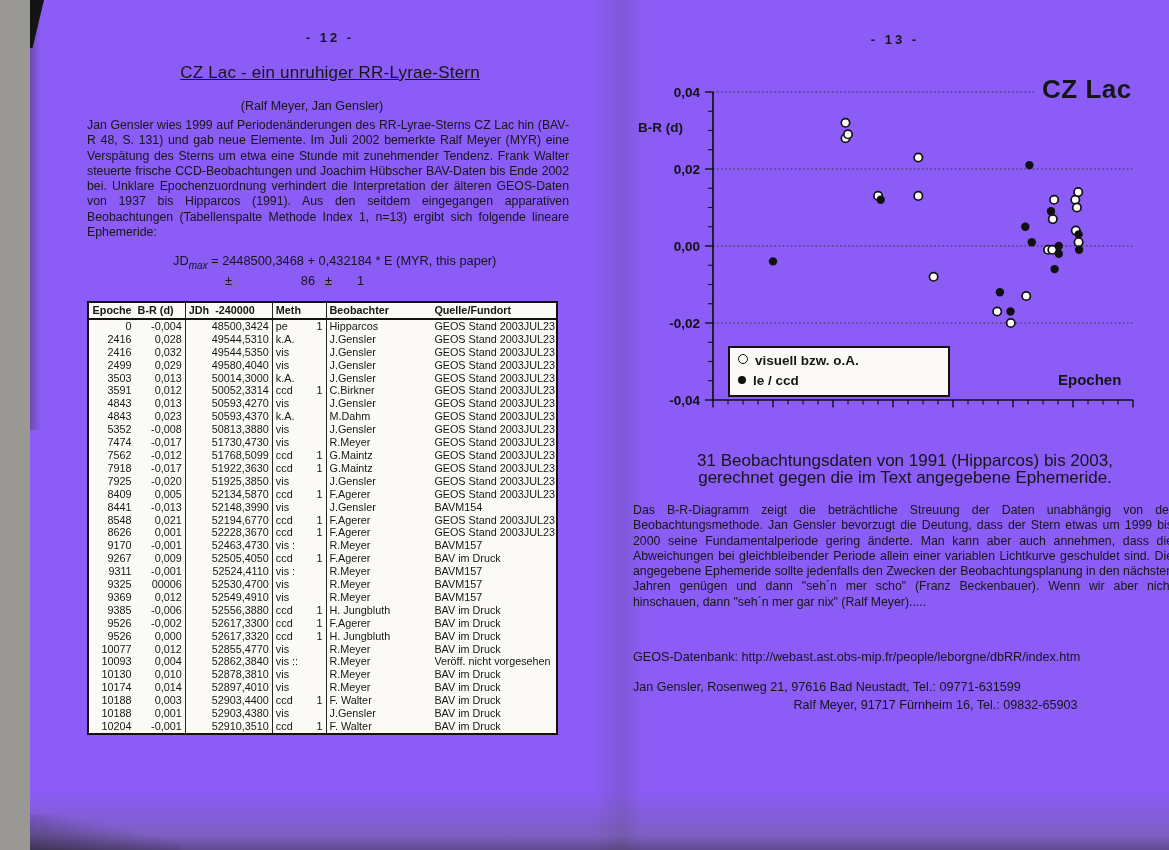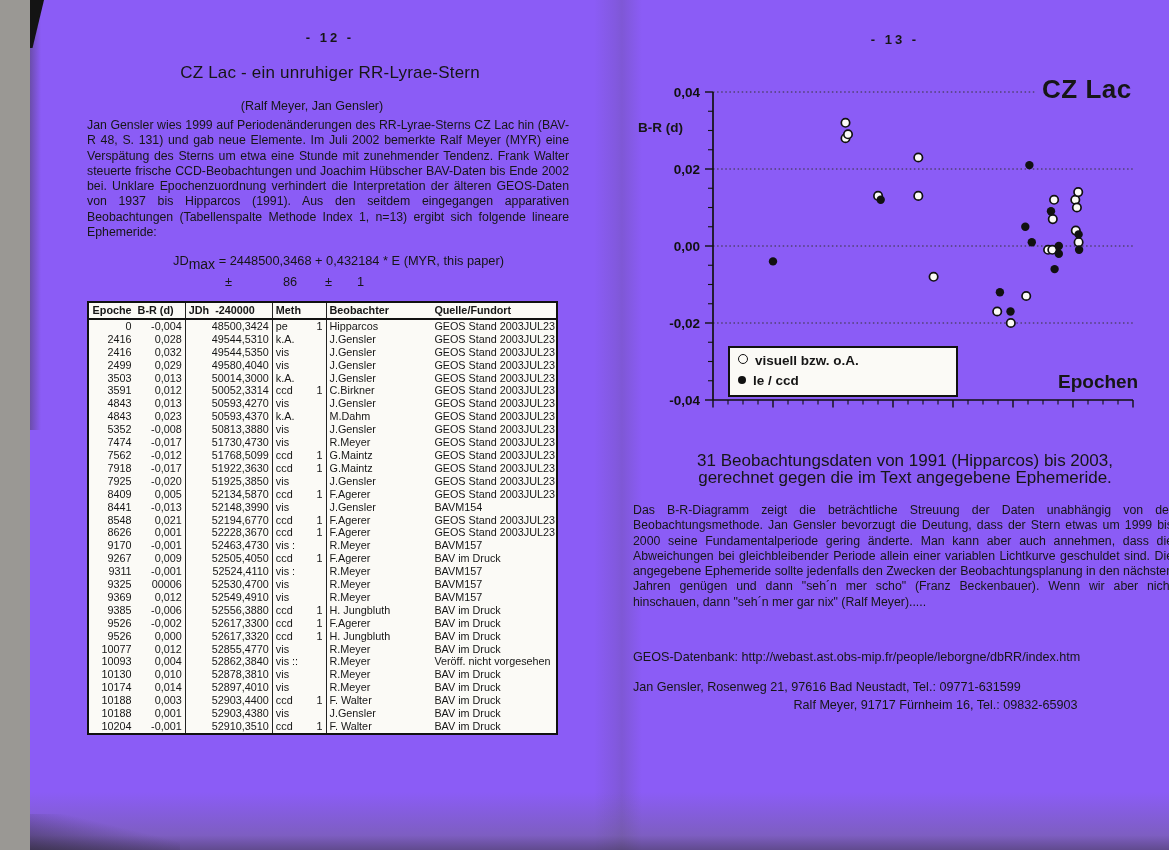--- a/index.html
+++ b/index.html
@@ -5,25 +5,25 @@
   html,body{margin:0;padding:0;background:#9a9894;}
   .spread{
     position:relative;width:1169px;height:850px;overflow:hidden;
     background:#8b5cf6;color:#161616;
     font-family:"Liberation Sans","DejaVu Sans",sans-serif;
     margin-left:30px;
   }
   .abs{position:absolute;}
   
   .page-num{font-size:13px;font-weight:bold;letter-spacing:3px;text-align:center;}
-  .title{font-size:17px;letter-spacing:.2px;text-align:center;width:540px;}
+  .title{font-size:17px;letter-spacing:.2px;text-align:center;width:540px;text-decoration:underline;}
   .authors{font-size:12.5px;text-align:center;width:540px;}
   .bodytext{font-size:12.3px;line-height:15.3px;text-align:justify;margin:0;}
   .formula{left:143px;top:253px;font-size:12.8px;white-space:nowrap;}
-  .formula sub{font-size:14px;}
+  .formula sub{font-size:10px;font-style:italic;}
   .formula-err{position:relative;height:16px;font-size:12.8px;}
   .formula-err span{position:absolute;top:2px;}
   
   table.obs{border-collapse:collapse;border:2px solid #111;background:#fbfaf6;
     font-size:10.8px;line-height:12.9px;table-layout:fixed;}
   table.obs th{font-weight:bold;border-bottom:2px solid #111;padding:1px 3px;white-space:pre;text-align:left;}
   table.obs td{padding:0 3px;white-space:pre;overflow:hidden;}
   .col-ep{width:46px;} .col-br{width:50px;} .col-jd{width:86px;}
   .col-meth{width:38px;} .col-idx{width:15px;} .col-beo{width:104px;} .col-qu{width:124px;}
   td.c-ep{text-align:right;padding-right:8px;}
@@ -31,23 +31,23 @@
   td.c-jd{text-align:right;border-right:1px solid #222;}
   td.c-meth{text-align:left;}
   td.c-idx{text-align:right;border-right:1px solid #222;}
   th.h-br{text-align:right;border-right:1px solid #222;}
   th.h-jd{border-right:1px solid #222;}
   th.h-meth{border-right:1px solid #222;}
   
   .chart{left:596px;top:62px;width:540px;height:350px;}
   .chart-title{position:absolute;left:416px;top:12px;font-size:26px;font-weight:bold;letter-spacing:.5px;}
   .ylabel{position:absolute;left:12px;top:58px;font-size:13.5px;font-weight:bold;}
-  .xlabel{position:absolute;left:432px;top:309px;font-size:19px;font-weight:bold;}
+  .xlabel{position:absolute;left:432px;top:309px;font-size:15px;font-weight:bold;}
   .legend{position:absolute;left:102px;top:284px;width:198px;background:#fbfaf6;
-    border:2px solid #111;padding:3px 20px 4px 8px;font-size:13.5px;font-weight:bold;line-height:20px;}
+    border:2px solid #111;padding:3px 12px 4px 8px;font-size:13.5px;font-weight:bold;line-height:20px;}
   .legend .mk{display:inline-block;width:8px;height:8px;border-radius:50%;margin-right:7px;vertical-align:1px;}
   .mk-open{border:1.6px solid #111;background:#fbfaf6;width:6px;height:6px;}
   .mk-fill{background:#111;}
   .caption{left:640px;top:452px;width:470px;text-align:center;font-size:17px;line-height:17px;}
   .geos{left:603px;top:650px;width:545px;font-size:12.6px;margin:0;}
   .contacts{left:603px;top:679px;width:545px;font-size:12.6px;line-height:17.5px;}
   .contacts .c2{text-align:center;padding-left:60px;}
   
   .corner-tl{left:0;top:0;width:14px;height:48px;background:#141414;
     clip-path:polygon(0 0,100% 0,18% 100%,0 100%);}
@@ -72,21 +72,21 @@
   <div class="abs title" style="left:30px;top:63px;">CZ Lac - ein unruhiger RR-Lyrae-Stern</div>
 
   <div class="abs authors" style="left:12px;top:99px;">(Ralf Meyer, Jan Gensler)</div>
 
   <p class="abs bodytext" style="left:57px;top:118px;width:482px;">Jan Gensler wies 1999 auf Periodenänderungen des RR-Lyrae-Sterns CZ Lac hin (BAV-R 48, S. 131) und gab neue Elemente. Im Juli 2002 bemerkte Ralf Meyer (MYR) eine Verspätung des Sterns um etwa eine Stunde mit zunehmender Tendenz. Frank Walter steuerte frische CCD-Beobachtungen und Joachim Hübscher BAV-Daten bis Ende 2002 bei. Unklare Epochenzuordnung verhindert die Interpretation der älteren GEOS-Daten von 1937 bis Hipparcos (1991). Aus den seitdem eingegangen apparativen Beobachtungen (Tabellenspalte Methode Index 1, n=13) ergibt sich folgende lineare Ephemeride:</p>
 
   <div class="abs formula">
     <span>JD</span><sub>max</sub><span> = 2448500,3468 + 0,432184 * E  (MYR, this paper)</span>
     <div class="formula-err">
       <span style="left:52px;">±</span>
-      <span style="left:110px;width:32px;text-align:left;">86</span>
+      <span style="left:110px;width:32px;text-align:right;">86</span>
       <span style="left:152px;">±</span>
       <span style="left:184px;">1</span>
     </div>
   </div>
 
   <table class="obs abs" style="left:57px;top:301px;width:471px;">
     <colgroup>
       <col class="col-ep">
         <col class="col-br">
         <col class="col-jd">

